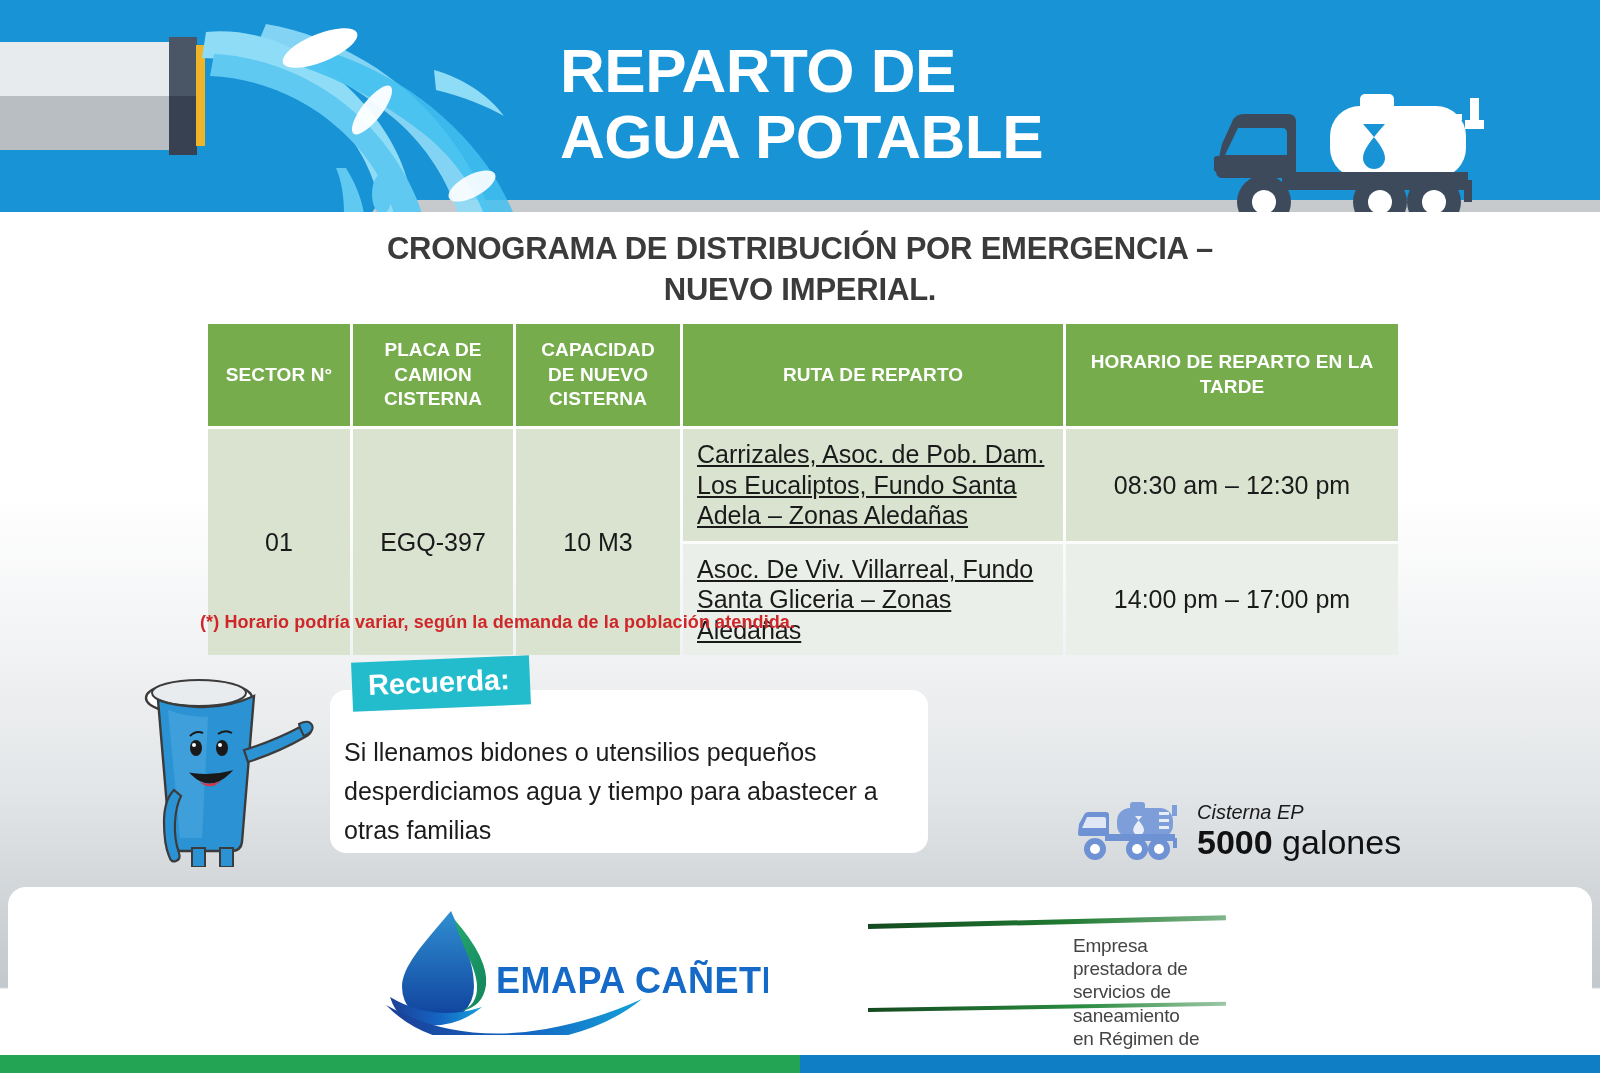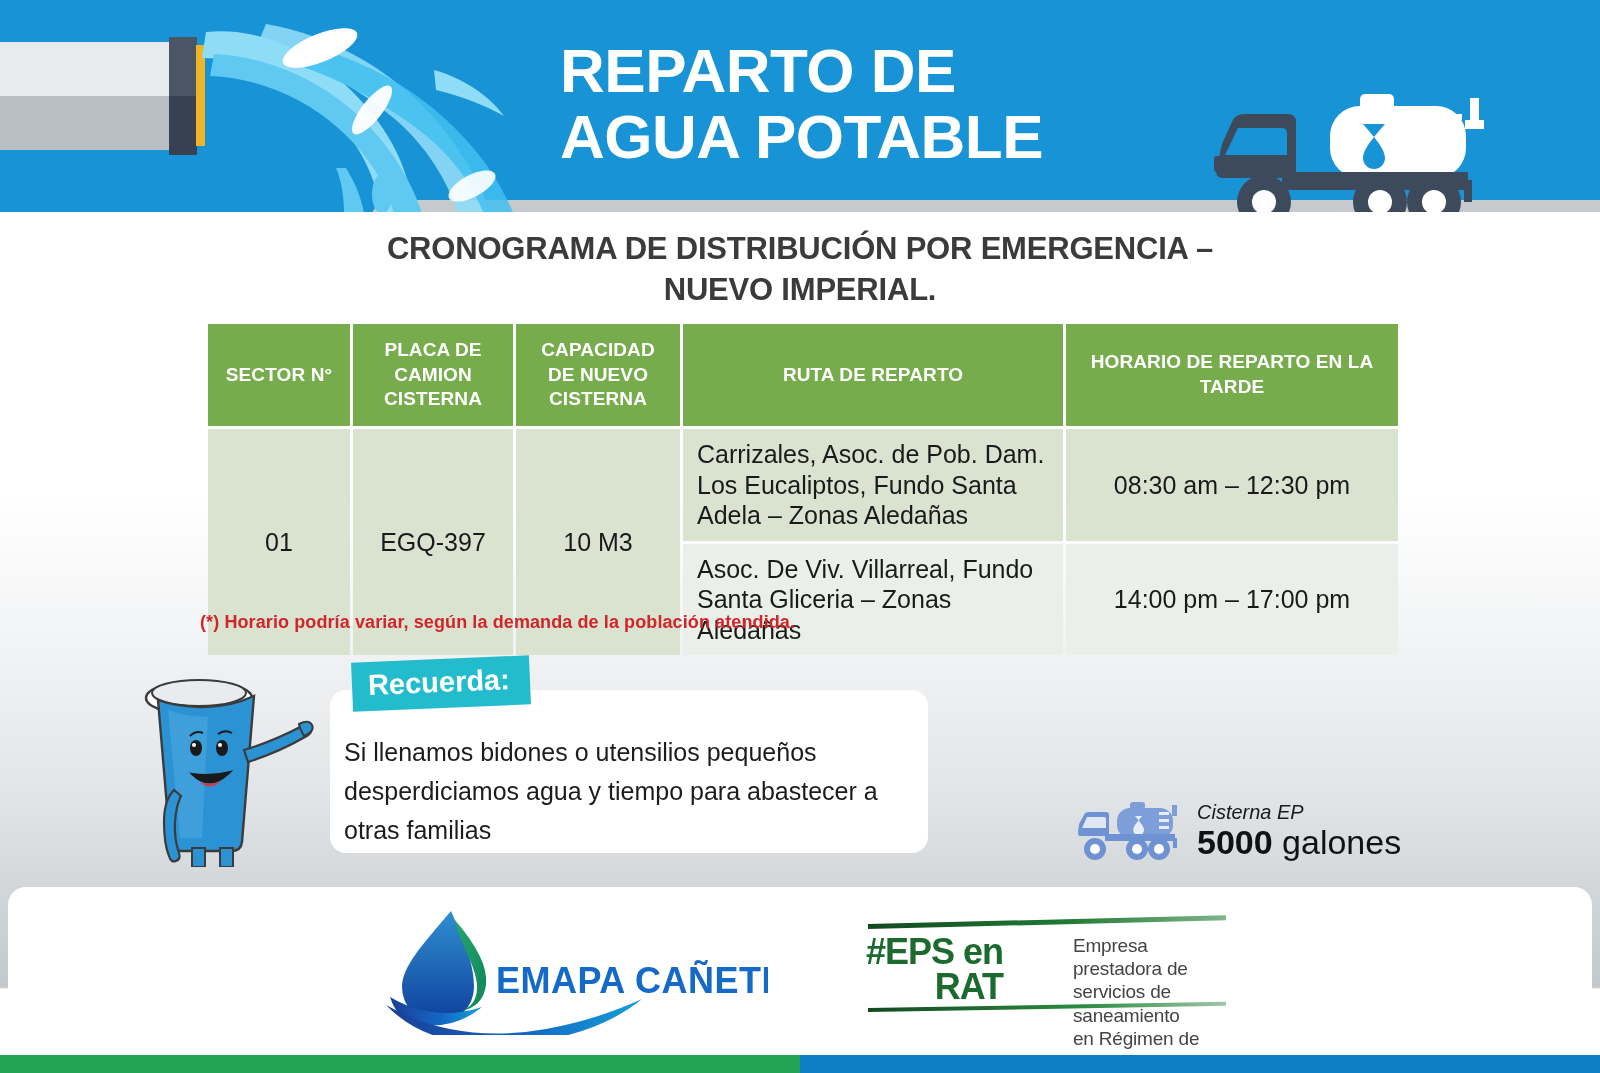--- a/index.html
+++ b/index.html
@@ -144,21 +144,21 @@
     vertical-align: middle;
     padding: 10px 14px;
     font-weight: normal;
   }
   td.c-sector, td.c-placa, td.c-cap {
     background: #d9e3d0;
     text-align: center;
   }
   td.r1 { background: #d9e3d0; }
   td.r2 { background: #ebefe9; }
-  td.c-ruta { text-align: left; }
+  td.c-ruta { text-align: left; text-decoration: underline; }
   td.c-horario { text-align: center; }
   .col-sector  { width: 142px; }
   .col-placa   { width: 160px; }
   .col-cap     { width: 164px; }
   .col-ruta    { width: 380px; }
   .col-horario { width: 332px; }
 
   .footnote {
     position: absolute;
     left: 200px;
@@ -487,24 +487,20 @@
     </defs>
     <path d="M73 6 C44 40 24 62 24 82 a36 36 0 0 0 72 0 C96 62 90 44 73 6 Z" fill="url(#dropBlue)"></path>
     <path d="M76 14 C84 42 98 62 99 80 q1 20 -16 26 q22 -4 25 -26 q3 -26 -32 -66 Z" fill="url(#leafGrad)"></path>
     <path d="M12 92 q44 26 92 10 q-26 22 -62 18 q-22 -3 -30 -28 Z" fill="url(#waveGrad)"></path>
     <path d="M8 100 q70 40 160 24 q50 -9 96 -30 q-44 36 -118 44 q-92 10 -138 -38 Z" fill="url(#waveGrad)"></path>
     <text x="118" y="88" font-family="'Liberation Sans', sans-serif" font-size="36" font-weight="bold" fill="#1569c7" letter-spacing="0.5">EMAPA CAÑETE S.A.</text>
   </svg>
 
   <div class="eps-logo">
     <div class="eps-rule"></div>
-    <div class="eps-left">
-      <div class="l1">#EPS en</div>
-      <div class="l2">RAT</div>
-    </div>
     <div class="eps-right">
       <div>Empresa prestadora de</div>
       <div>servicios de saneamiento</div>
       <div>en Régimen de Apoyo</div>
       <div><b>Transitorio</b></div>
     </div>
     <div class="eps-rule2"></div>
   </div>
 
   <div class="bottom-strip">

